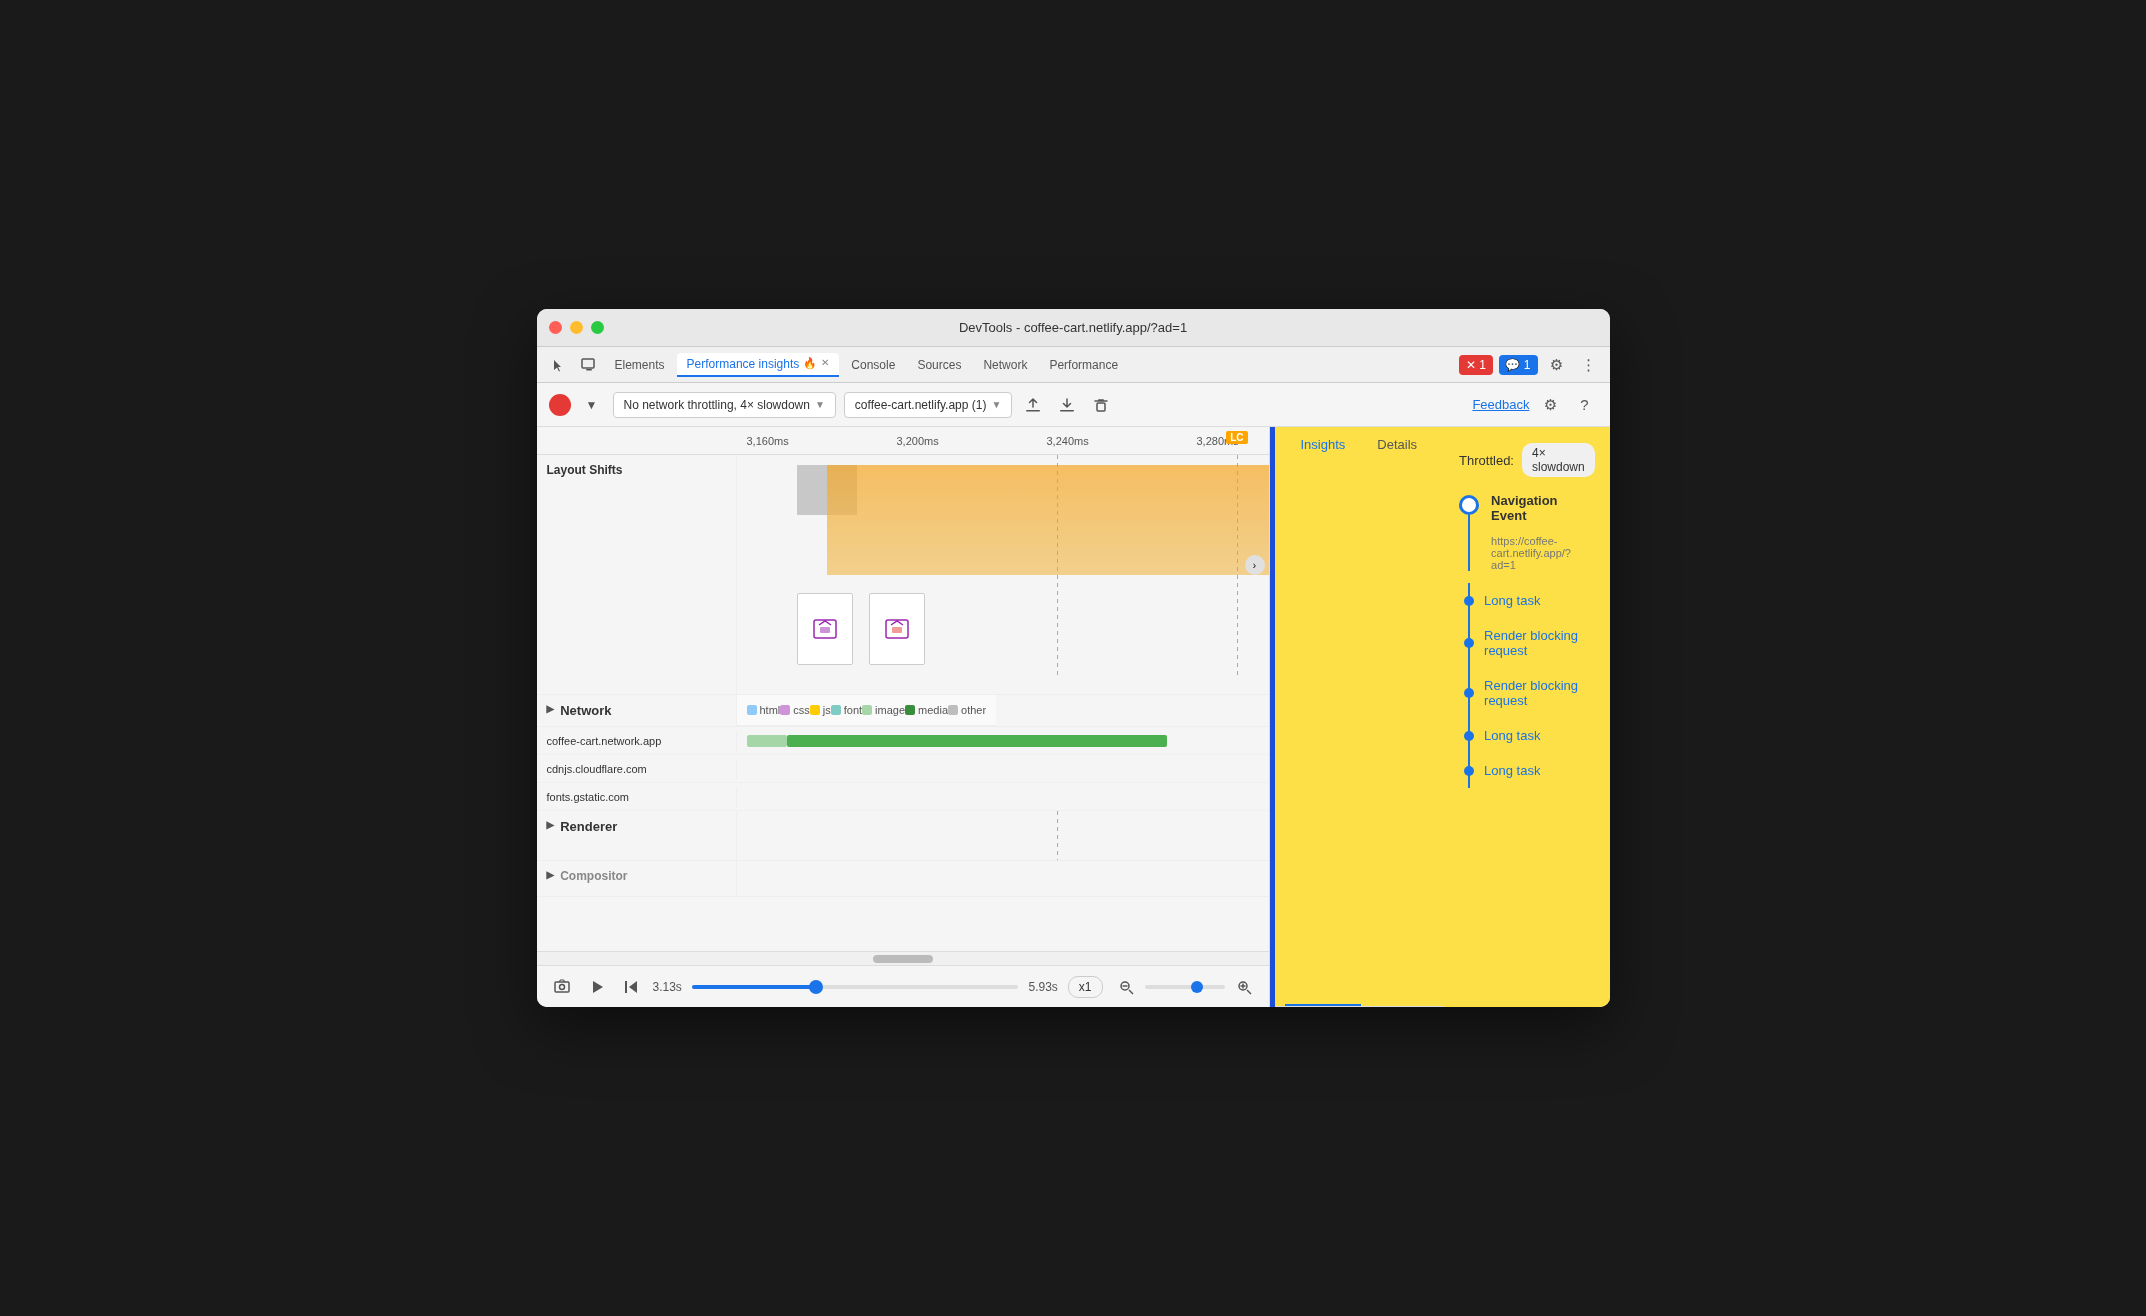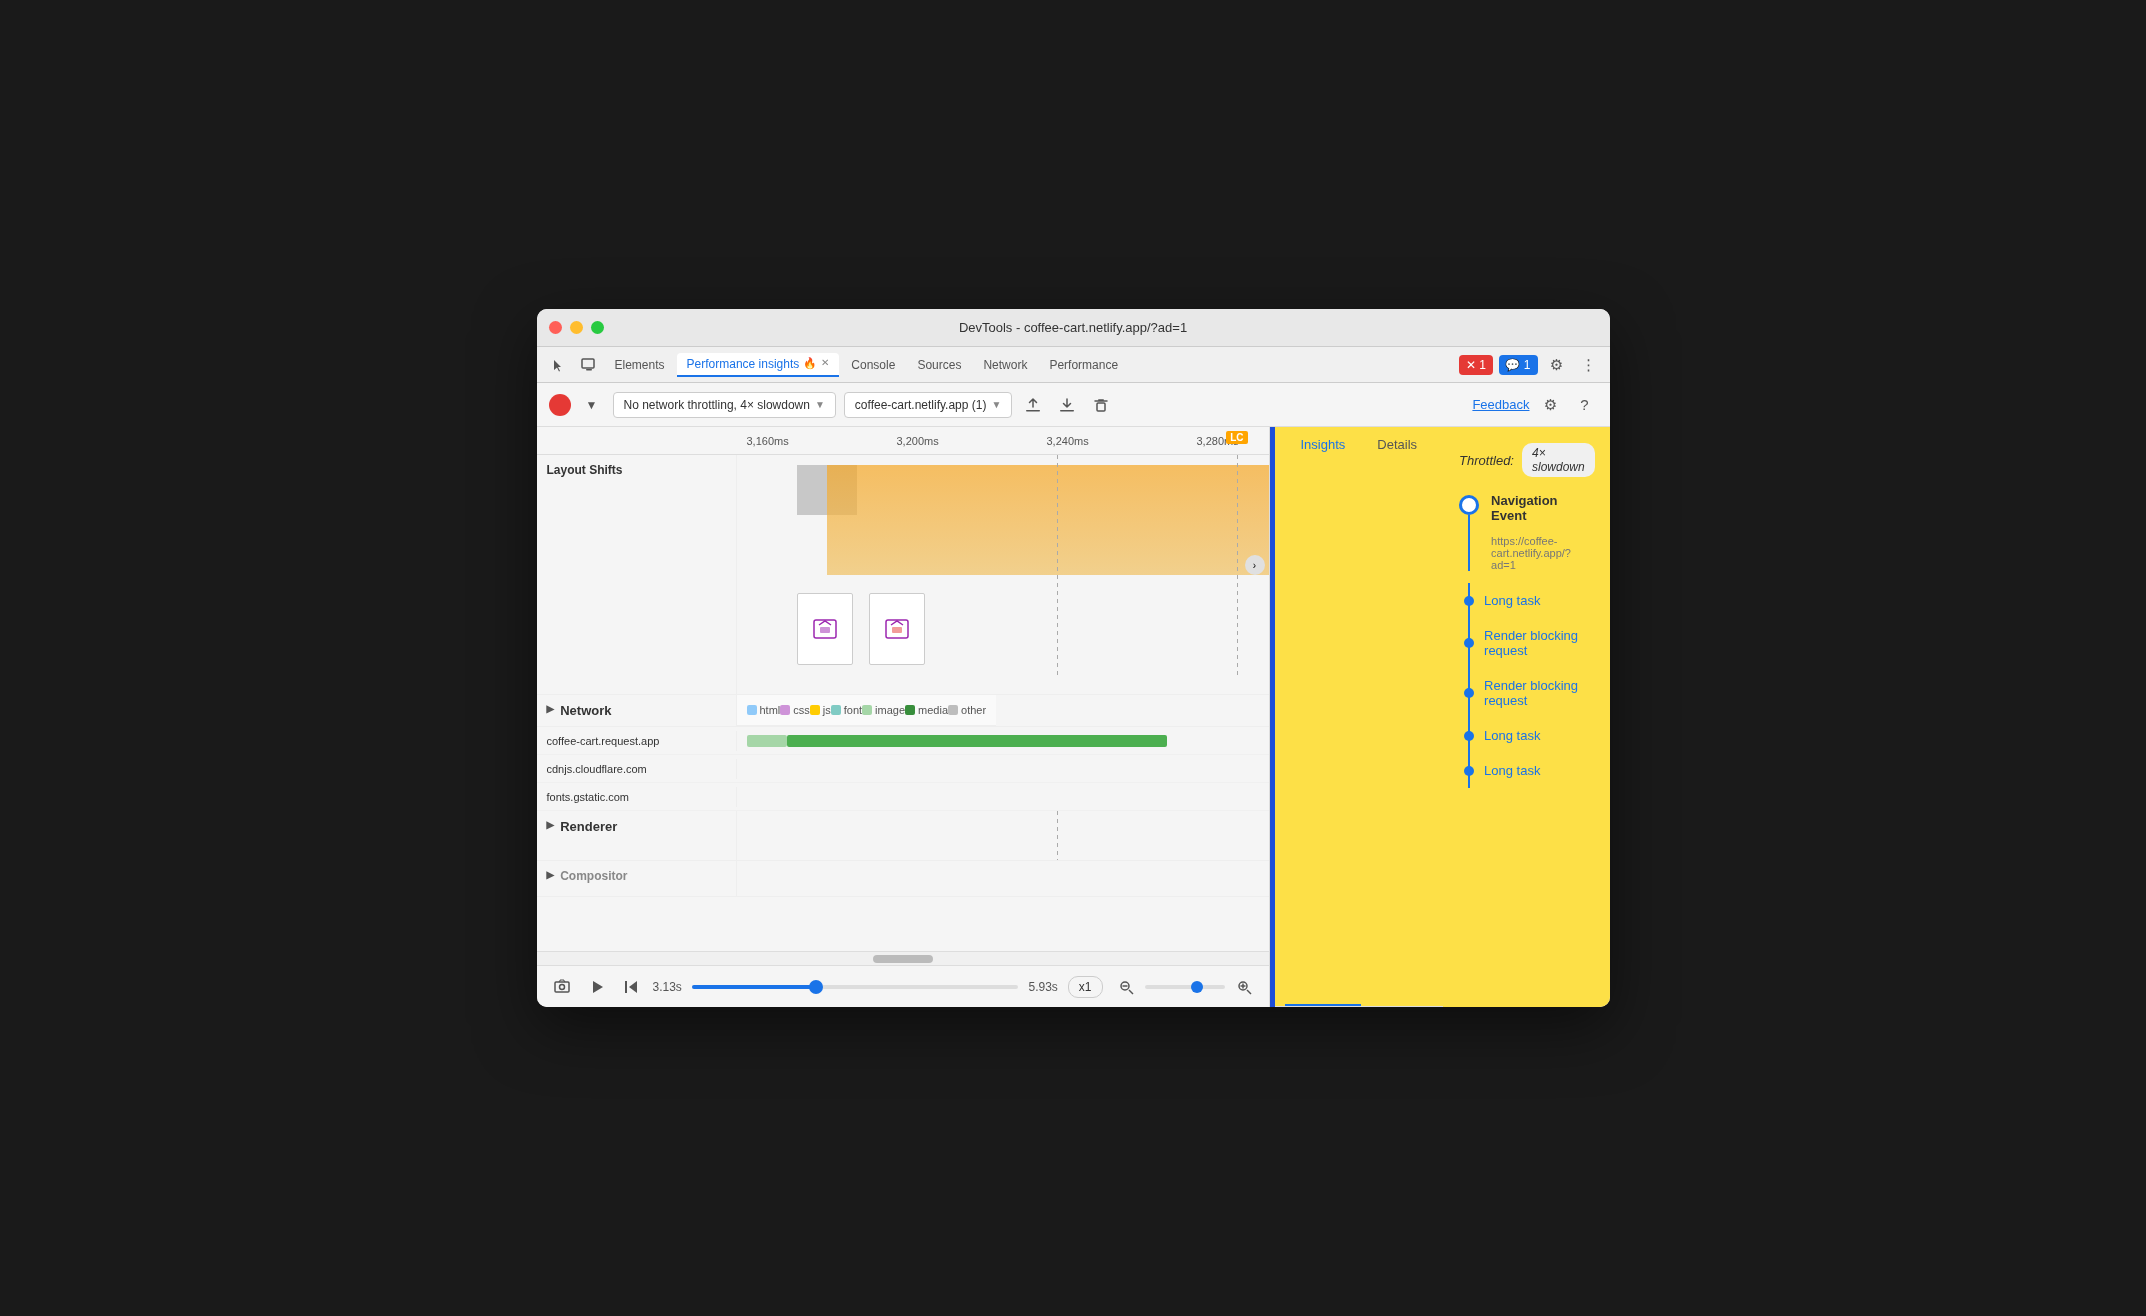--- a/index.html
+++ b/index.html
@@ -468,21 +468,20 @@
       flex: 1;
       overflow-y: auto;
     }
     .throttle-row {
       display: flex;
       align-items: center;
       gap: 8px;
       margin-bottom: 16px;
       font-size: 13px;
       color: #333;
-      font-style: italic;
     }
     .throttle-badge {
       background: #f0f0f0;
       border-radius: 10px;
       padding: 3px 10px;
       font-size: 12px;
       color: #333;
     }
     .event-dot-circle {
       width: 20px;
@@ -683,21 +682,21 @@
               <span>media</span>
             </div>
             <div class="legend-item">
               <div class="legend-dot" style="background:#bdbdbd;"></div>
               <span>other</span>
             </div>
           </div>
         </div>
 
         <div class="network-host-row">
-          <div class="network-host-label">coffee-cart.request.app</div>
+          <div class="network-host-label">coffee-cart.network.app</div>
           <div class="network-bar-area">
             <div class="net-bar net-bar-light" style="left:10px; width:40px;"></div>
             <div class="net-bar net-bar-dark" style="left:50px; width:380px;"></div>
           </div>
         </div>
         <div class="network-host-row">
           <div class="network-host-label">cdnjs.cloudflare.com</div>
           <div class="network-bar-area"></div>
         </div>
         <div class="network-host-row">

